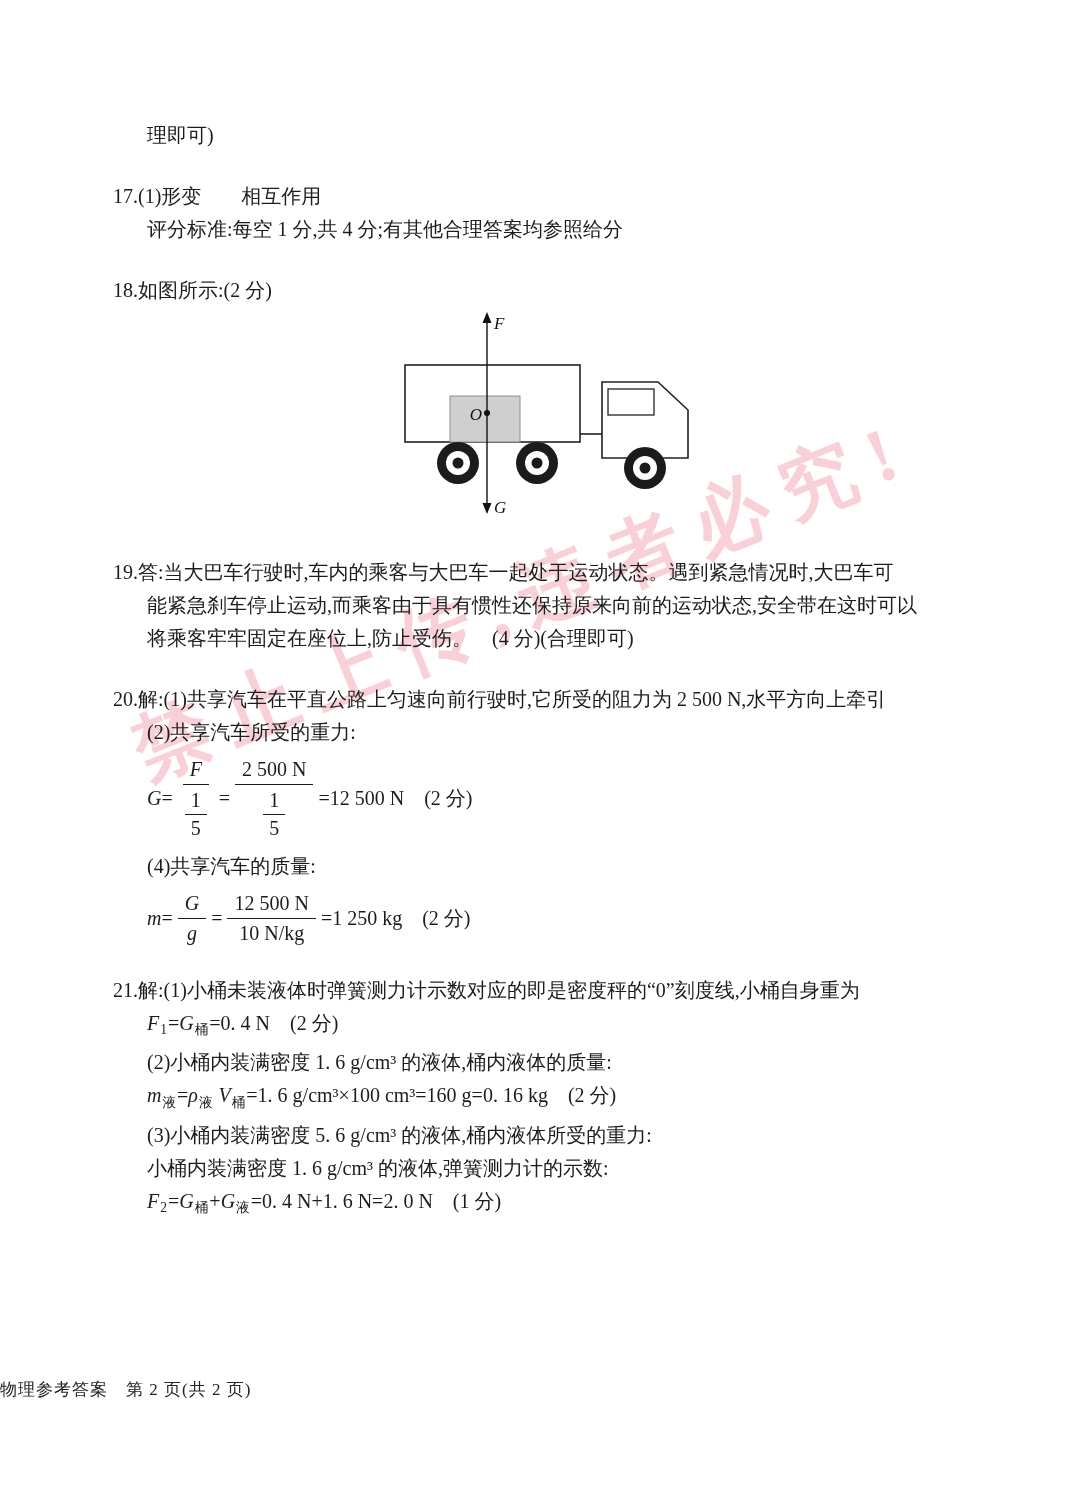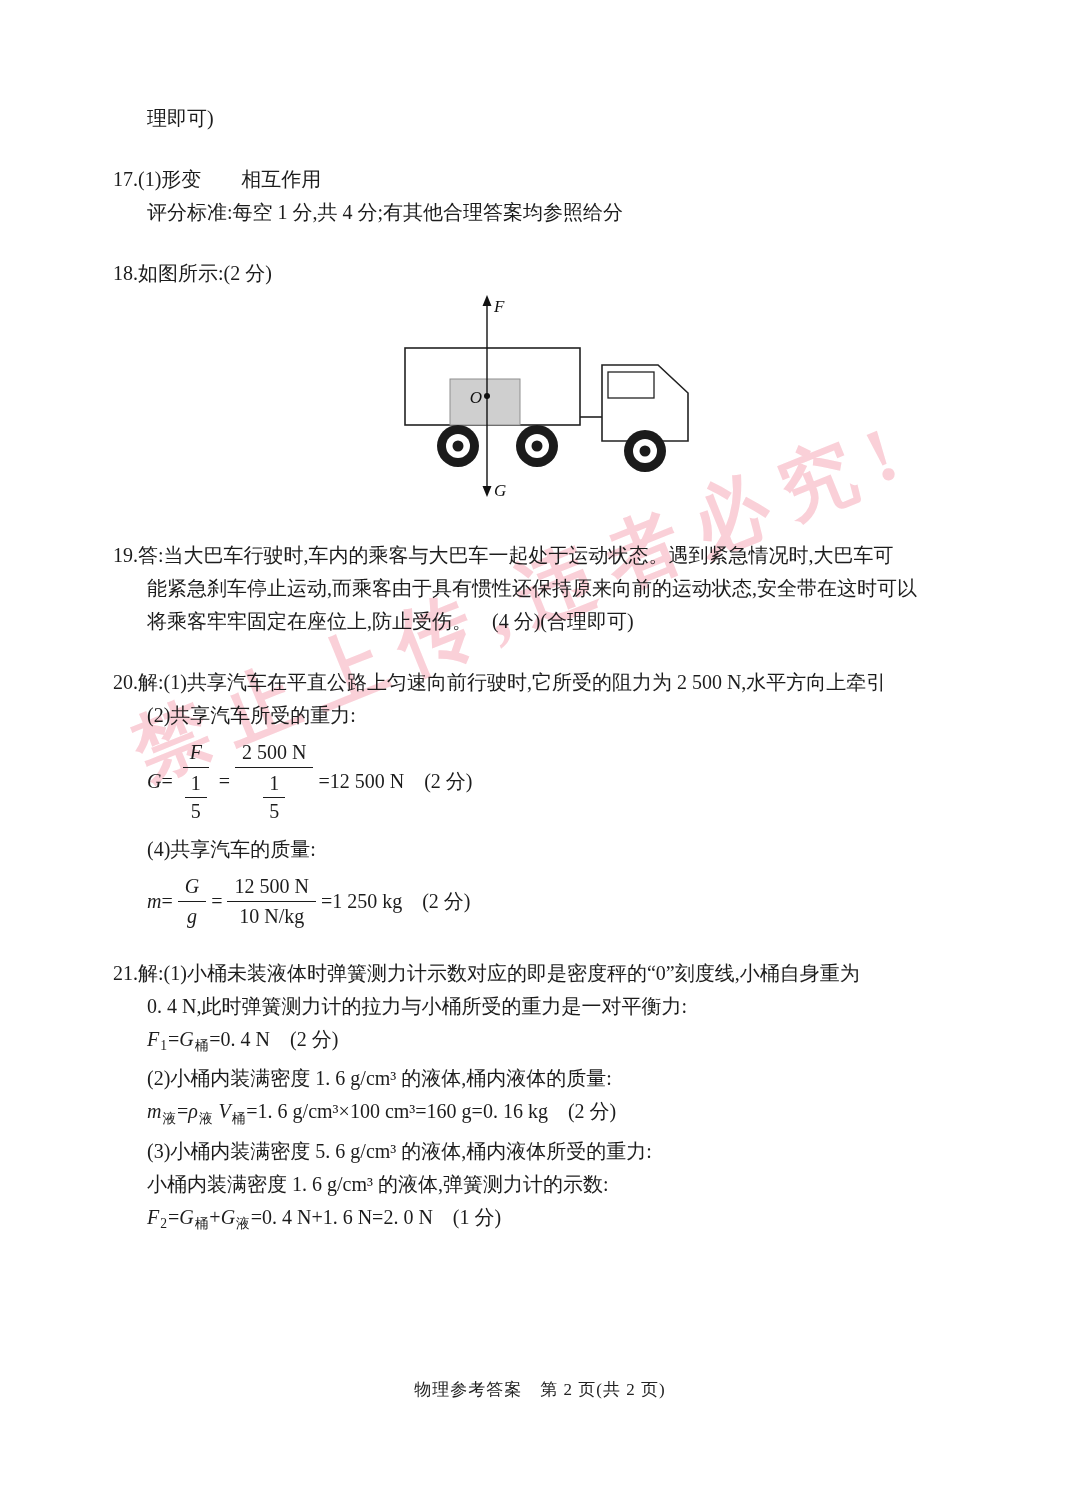--- a/index.html
+++ b/index.html
@@ -3,21 +3,21 @@
 <meta charset="utf-8">
 <style>
   html,body { margin:0; padding:0; background:#e8e8e8; }
   .page {
     position:relative; width:1080px; height:1504px; margin:0 auto;
     background:#ffffff; overflow:hidden;
     font-family:"Liberation Serif","DejaVu Serif",serif;
     color:#1c1c1c;
   }
   .content {
-    position:absolute; left:113px; top:102px; width:880px;
+    position:absolute; left:113px; top:119px; width:880px;
     font-size:20px; line-height:33px;
   }
   .line { padding-left:34px; }
   .line.hang { text-indent:-34px;margin-top:28px; }
   .it { font-style:italic; }
   .sub { font-size:68%; vertical-align:-0.32em; margin:0 1px; }
 
   
   .formula {
     display:flex; align-items:center; padding-left:34px; margin:7px 0 9px 0;
@@ -38,21 +38,21 @@
   .watermark {
     position:absolute; left:138px; top:705px; width:max-content;
     transform:rotate(-22deg); transform-origin:0 50%;
     font-size:76px; font-weight:bold; letter-spacing:18px;
     color:rgba(246,162,178,0.5);
     pointer-events:none; white-space:nowrap;
   }
 
   .footer {
     position:absolute; left:0; top:1378px; width:100%;
-    text-align:center; font-size:17px; letter-spacing:1px; color:#222;
+    text-align:left; font-size:17px; letter-spacing:1px; color:#222;
   }
 </style>
 </head>
 <body>
 
 <div class="page">
 
   <div class="watermark">禁止上传,违者必究!</div>
 
   <div class="content">
@@ -113,21 +113,20 @@
       <span class="it">G</span><span>=</span><span class="frac"><span class="num"><span class="it">F</span></span><span class="den"><span class="frac"><span class="num">1</span><span class="den">5</span></span></span></span><span>=</span><span class="frac"><span class="num">2 500 N</span><span class="den"><span class="frac"><span class="num">1</span><span class="den">5</span></span></span></span><span>=12 500 N　(2 分)</span>
     </div>
 
     <div class="line">(4)共享汽车的质量:</div>
 
     <div class="formula">
       <span class="it">m</span><span>=</span><span class="frac"><span class="num"><span class="it">G</span></span><span class="den"><span class="it">g</span></span></span><span>=</span><span class="frac"><span class="num">12 500 N</span><span class="den">10 N/kg</span></span><span>=1 250 kg　(2 分)</span>
     </div>
 
     <div class="line hang">21.解:(1)小桶未装液体时弹簧测力计示数对应的即是密度秤的“0”刻度线,小桶自身重为</div>
-    <div class="line">0. 4 N,此时弹簧测力计的拉力与小桶所受的重力是一对平衡力:</div>
     <div class="line"><span class="it">F</span><span class="sub">1</span><span>=</span><span class="it">G</span><span class="sub">桶</span><span>=0. 4 N　(2 分)</span></div>
     <div class="line">(2)小桶内装满密度 1. 6 g/cm³ 的液体,桶内液体的质量:</div>
     <div class="line"><span class="it">m</span><span class="sub">液</span><span>=</span><span class="it">ρ</span><span class="sub">液</span><span> </span><span class="it">V</span><span class="sub">桶</span><span>=1. 6 g/cm³×100 cm³=160 g=0. 16 kg　(2 分)</span></div>
     <div class="line">(3)小桶内装满密度 5. 6 g/cm³ 的液体,桶内液体所受的重力:</div>
     <div class="line">小桶内装满密度 1. 6 g/cm³ 的液体,弹簧测力计的示数:</div>
     <div class="line"><span class="it">F</span><span class="sub">2</span><span>=</span><span class="it">G</span><span class="sub">桶</span><span>+</span><span class="it">G</span><span class="sub">液</span><span>=0. 4 N+1. 6 N=2. 0 N　(1 分)</span></div>
 
   </div>
 
   <div class="footer">物理参考答案　第 2 页(共 2 页)</div>

